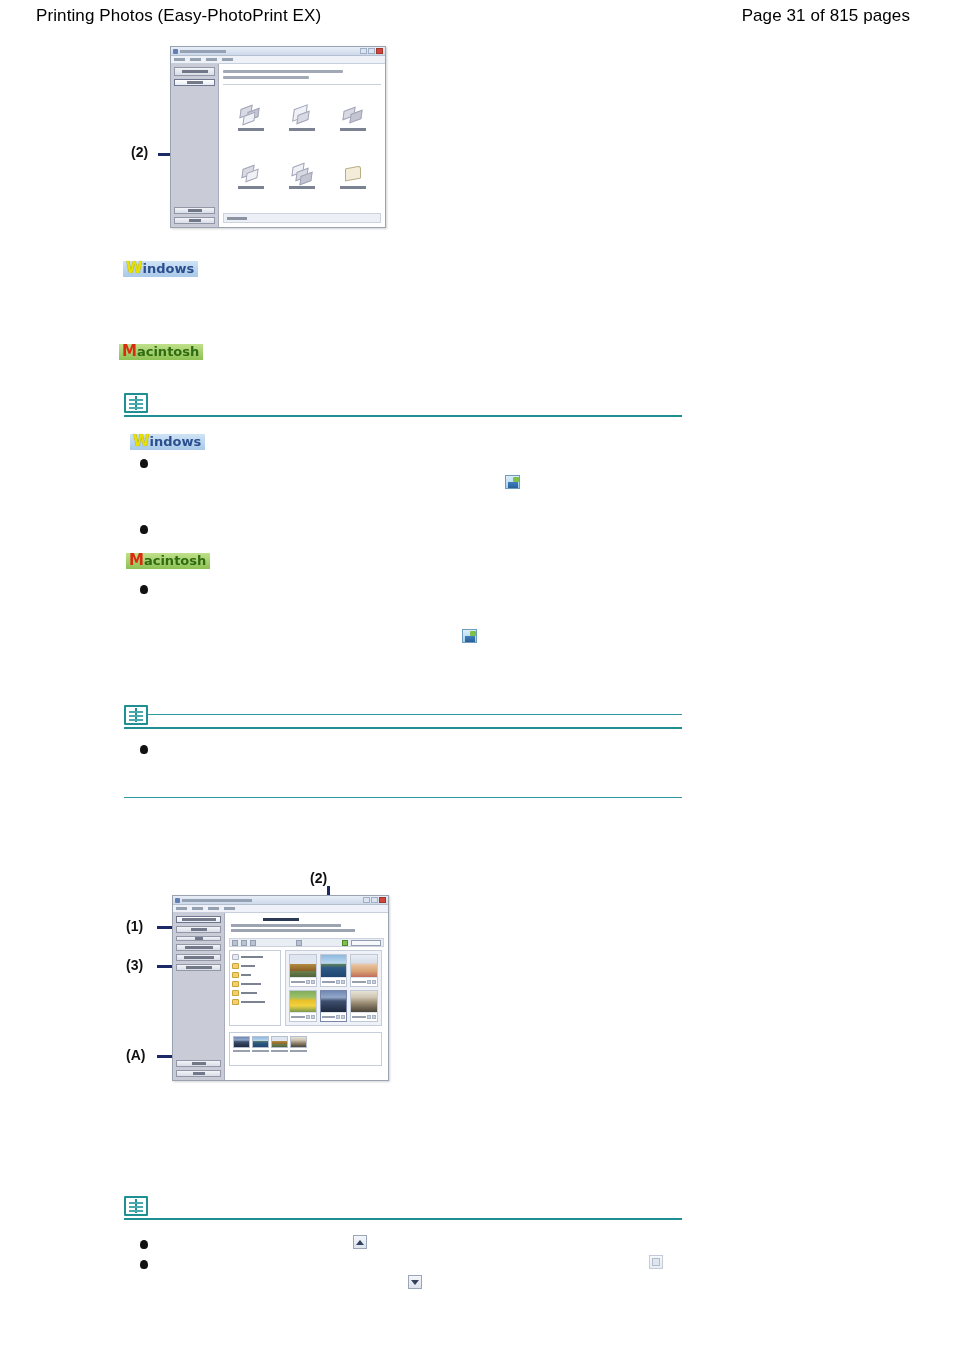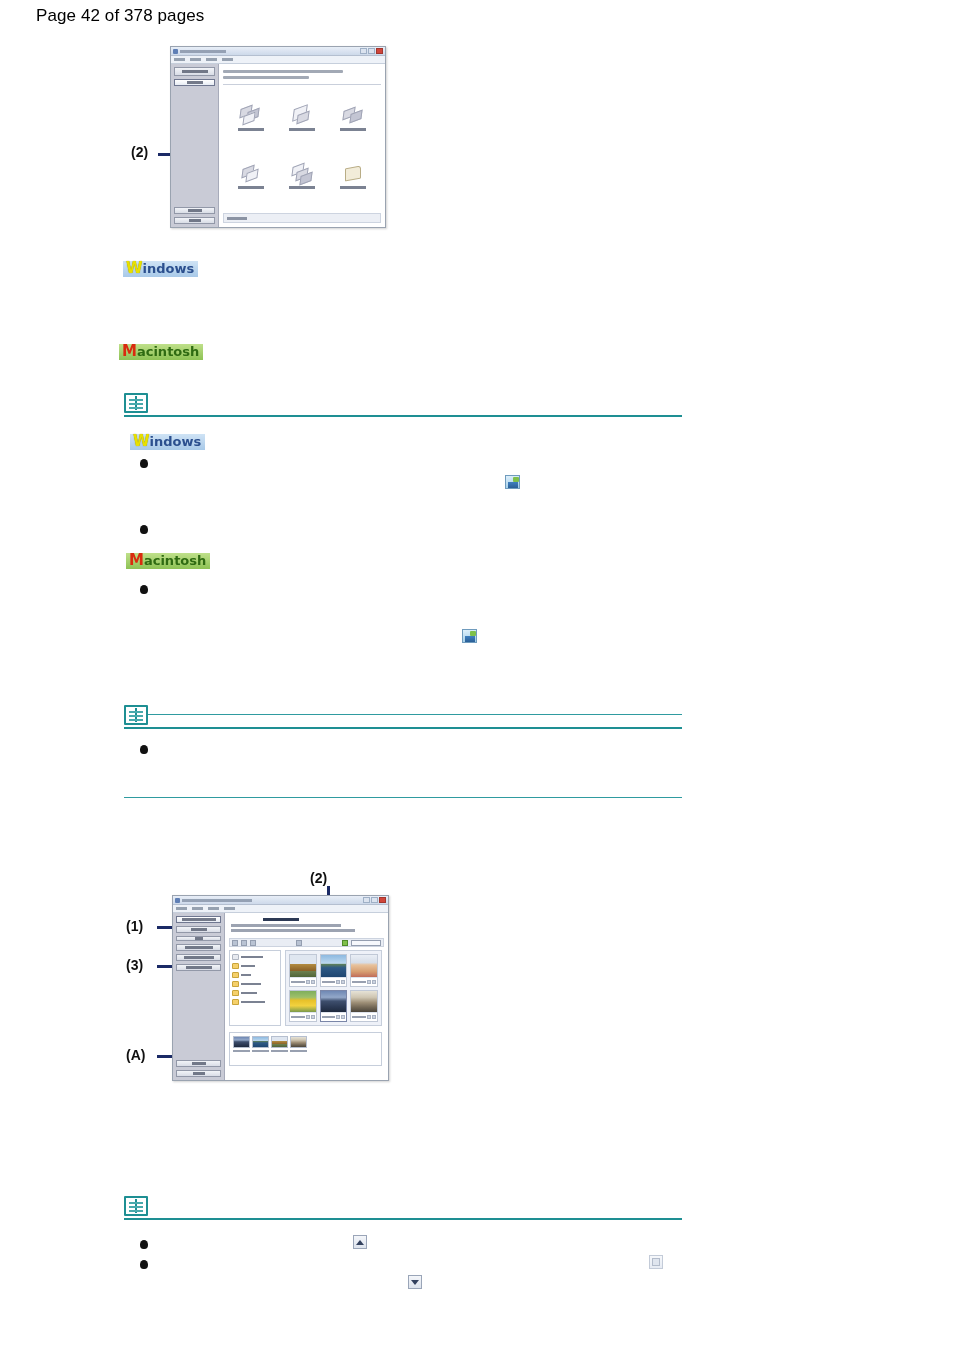--- a/index.html
+++ b/index.html
@@ -182,21 +182,22 @@
   .ico-viewer:after{ content:""; position:absolute; left:2px; top:6px; width:10px; height:6px;
     background:linear-gradient(180deg,#3f7fbf,#2a5f96); }
   .ico-viewer:before{ content:""; position:absolute; left:7px; top:1px; width:6px; height:5px;
     background:#7fc04a; border-radius:1px; }
   .ico-print{ width:14px; height:13px; position:relative; }
 </style>
 </head>
 <body>
 
 <div class="page-header">
-  <div class="pageno">Page 42 of 378 pages</div>
+  <div class="title">Printing Photos (Easy-PhotoPrint EX)</div>
+  <div class="pageno">Page 31 of 815 pages</div>
 </div>
 
 <div class="abs" style="left:0;top:40px;width:954px;height:195px;">
 
   <div class="abs callout-lbl" style="left:131px;top:104px;">(2)</div>
 
   <div class="cl-line" style="left:158px;top:113px;width:78px;height:3px;"></div>
 
   <div class="cl-ring" style="left:234px;top:88px;width:47px;height:44px;"></div>
 

